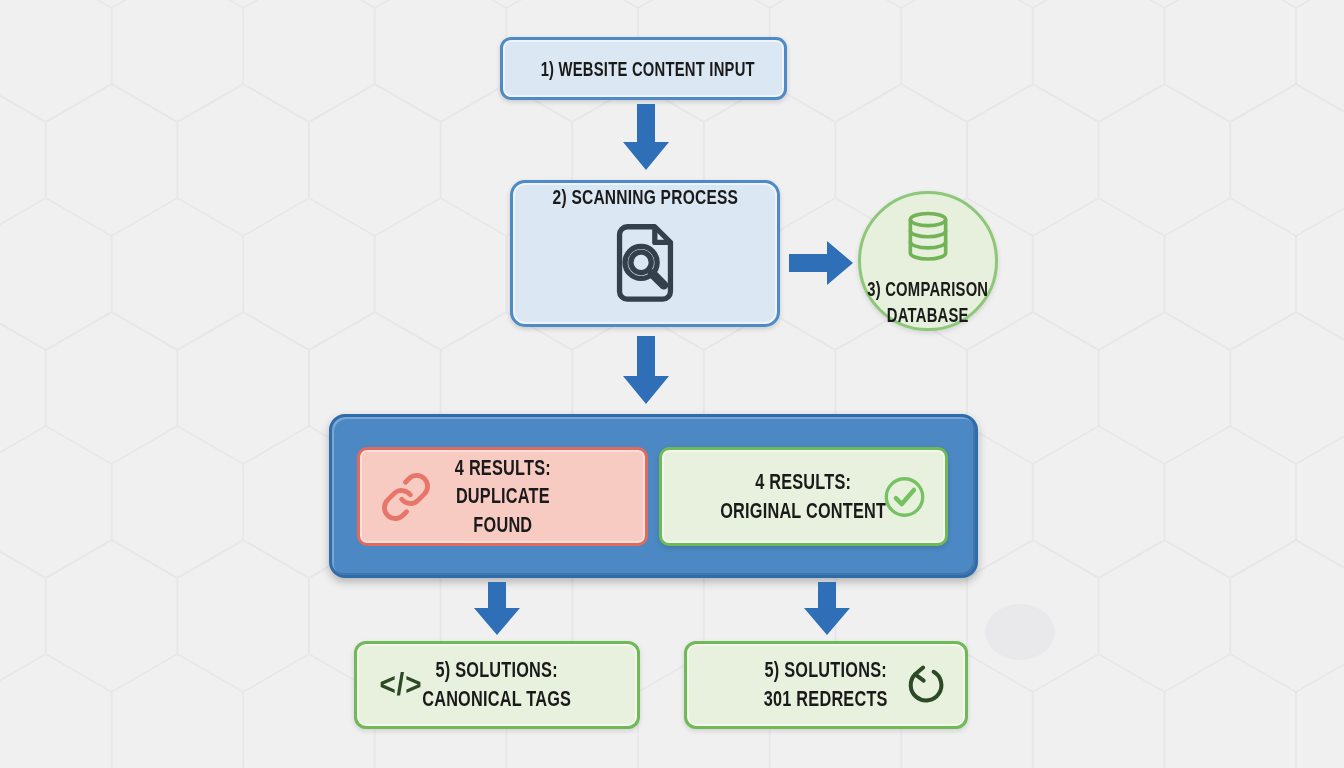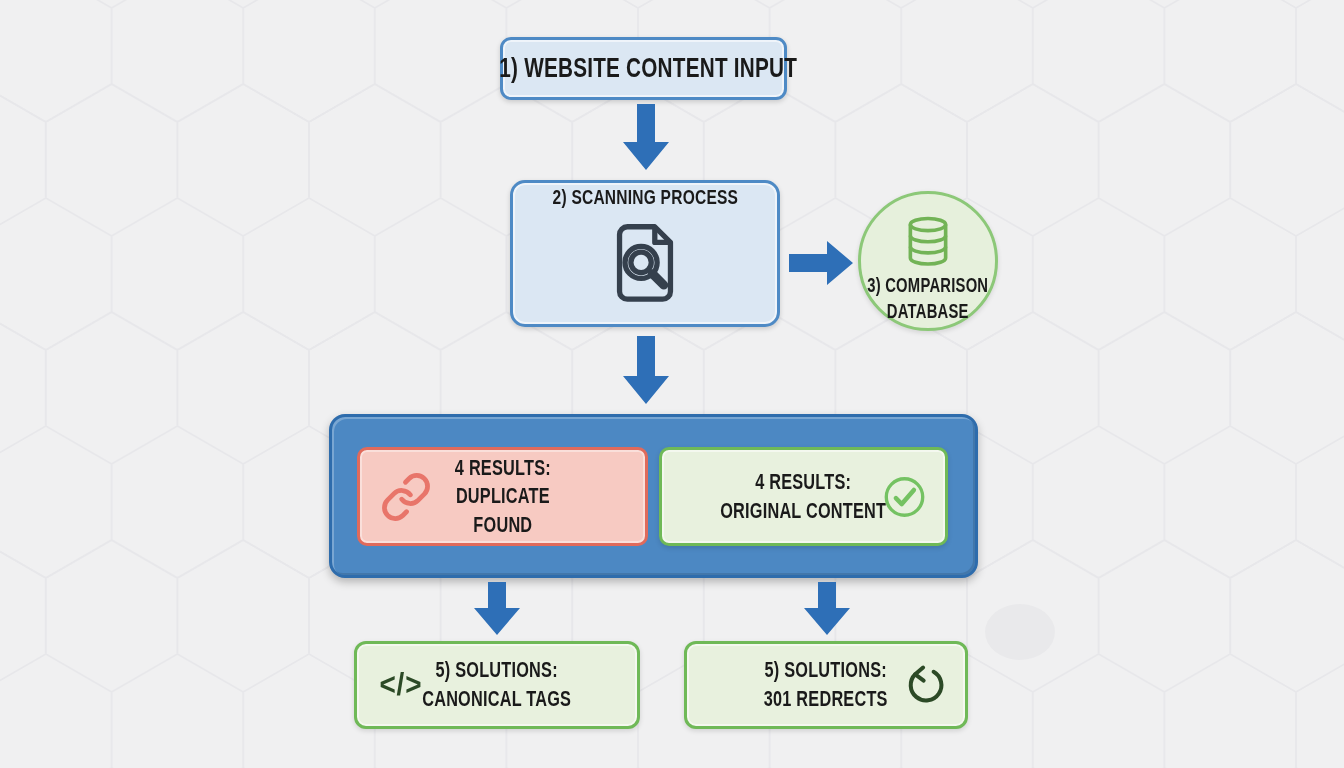--- a/index.html
+++ b/index.html
@@ -23,32 +23,32 @@
 
   .blue-box {
     background:#dbe7f3; border:3px solid #4e8ac5; border-radius:11px;
     box-shadow:0 2px 5px rgba(0,0,0,.16), inset 0 0 0 2px rgba(255,255,255,.55);
   }
   .green-box {
     background:#e8f1de; border:3px solid #6fb957; border-radius:11px;
     box-shadow:0 2px 5px rgba(0,0,0,.13), inset 0 0 0 2px rgba(255,255,255,.5);
   }
 
-  #node-input { left:500px; top:37px; width:287px; height:63px; gap:9px; font-size:28px; }
+  #node-input { left:500px; top:37px; width:287px; height:63px; gap:9px; font-size:20px; }
 
   #node-scanning {
     left:510px; top:180px; width:270px; height:147px;
     flex-direction:column; justify-content:flex-start; gap:3px;
     font-size:21px; border-radius:15px;
   }
 
   #node-database {
     left:858px; top:191px; width:140px; height:140px; border-radius:50%;
     background:#e6f0dc; border:3px solid #8cc878;
-    flex-direction:column; justify-content:center; padding-top:14px; gap:1px;
+    flex-direction:column; justify-content:space-between; padding-top:14px; gap:1px;
     font-size:20px; box-shadow:0 2px 5px rgba(0,0,0,.12);
   }
 
   #results-container {
     position:absolute; left:329px; top:414px; width:649px; height:164px;
     background:#4c88c3; border:3px solid #2e6cac; border-radius:16px;
     box-sizing:border-box;
     box-shadow:0 4px 8px rgba(0,0,0,.25),
                inset 2px 2px 0 rgba(255,255,255,.25),
                inset -2px -2px 0 rgba(0,0,0,.12);

